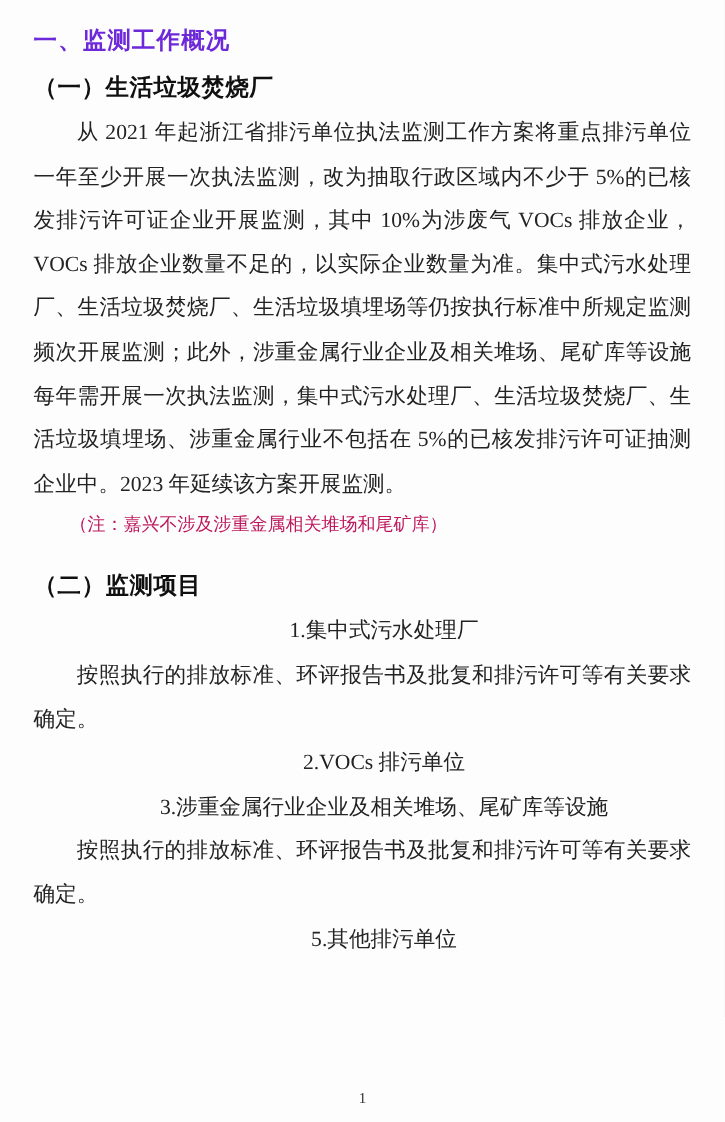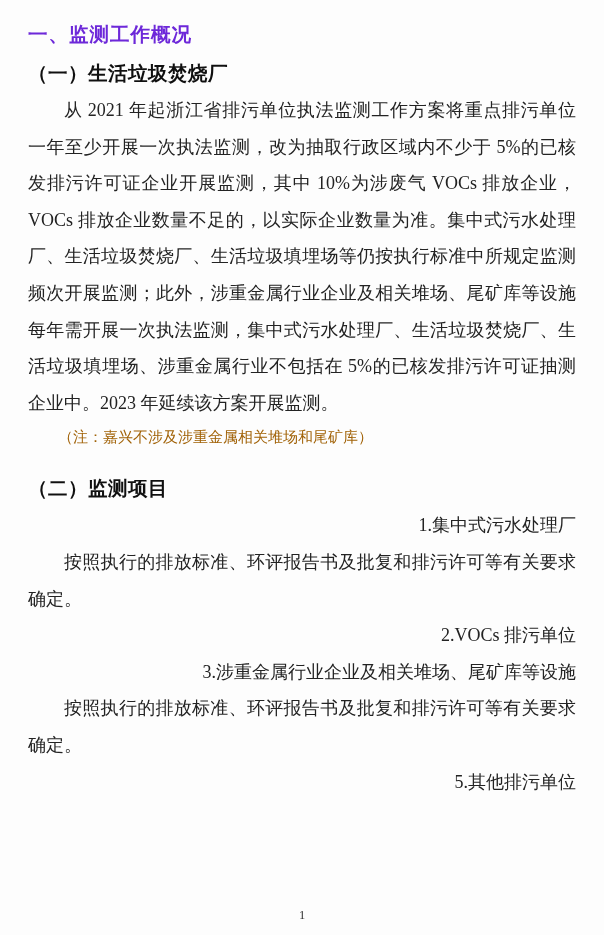--- a/index.html
+++ b/index.html
@@ -35,29 +35,28 @@
   .body-para {
     font-size: 18px;
     line-height: 36.6px;
     text-align: justify;
     text-indent: 2em;
   }
   .note {
     font-size: 15px;
     line-height: 31px;
     text-indent: 2em;
-    color: #a16207;
+    color: #be185d;
     margin: 2px 0 3px 0;
-    font-family: Liberation Mono, monospace;
   }
   .item-title {
     font-size: 18px;
     line-height: 36.6px;
     text-indent: 2em;
-    text-align: right;
+    text-align: center;
   }
   .item-body {
     font-size: 18px;
     line-height: 36.6px;
     text-align: justify;
     text-indent: 2em;
   }
   .page-number {
     position: absolute;
     bottom: 12px;

